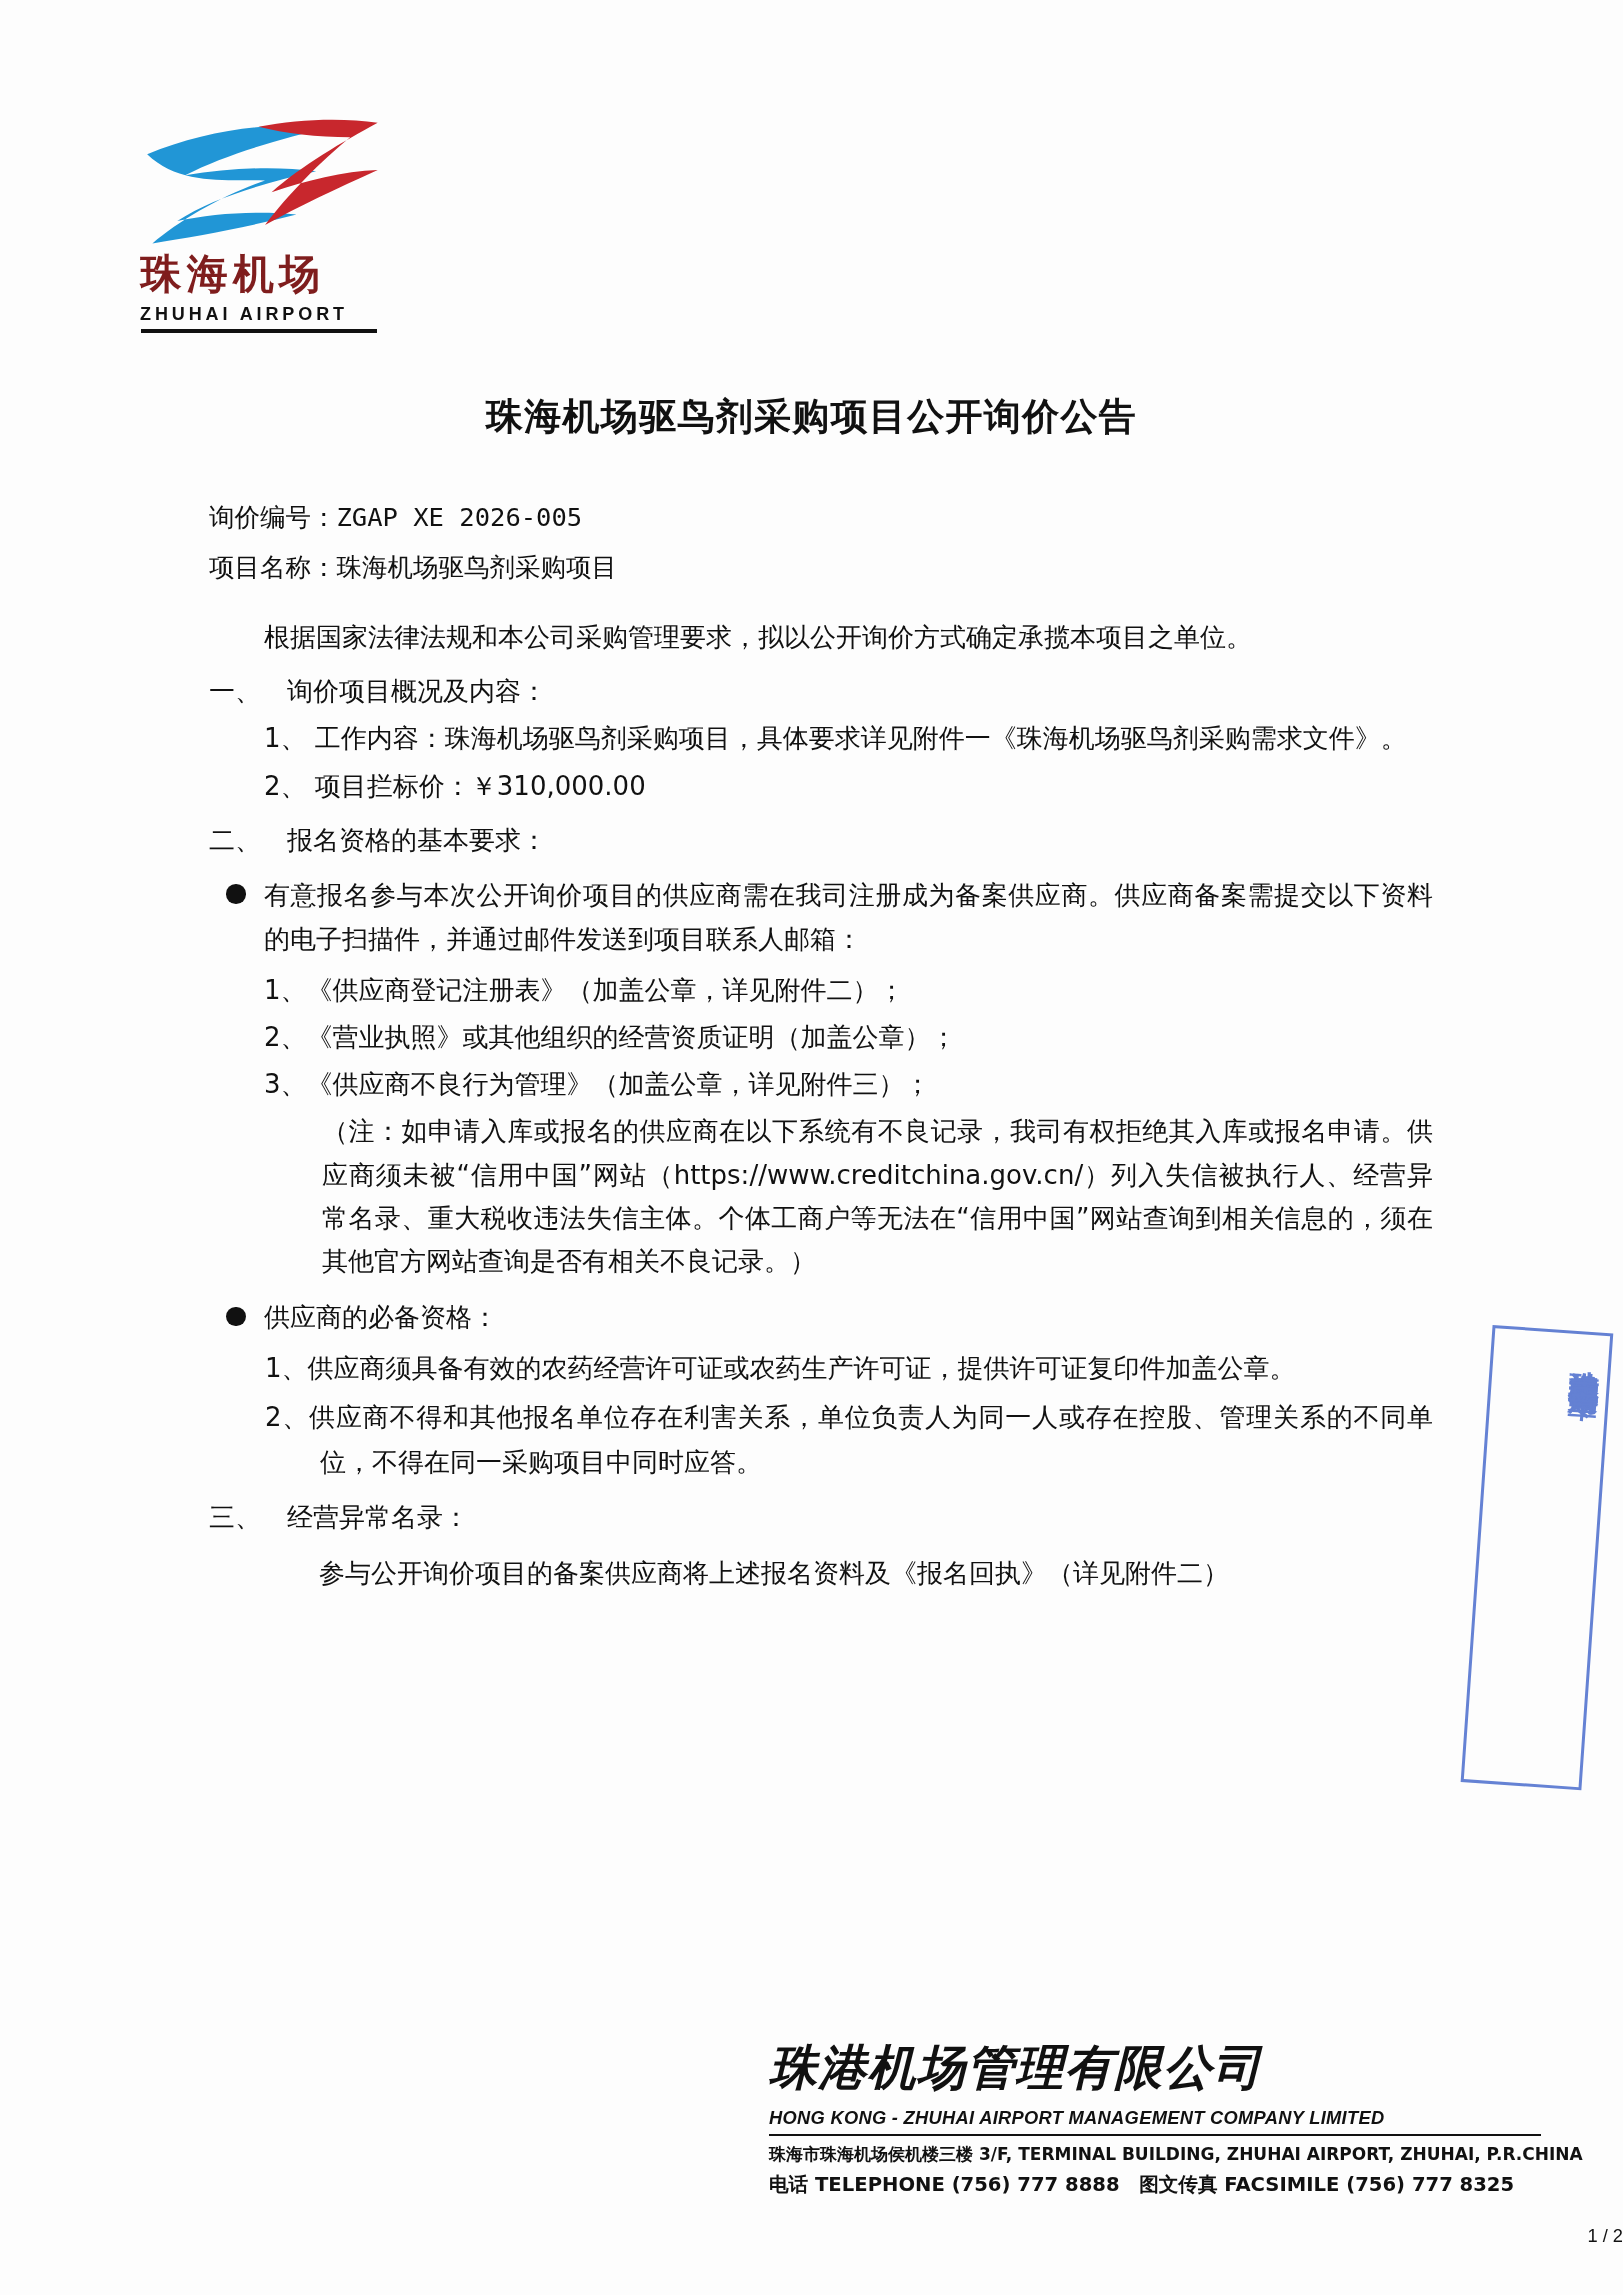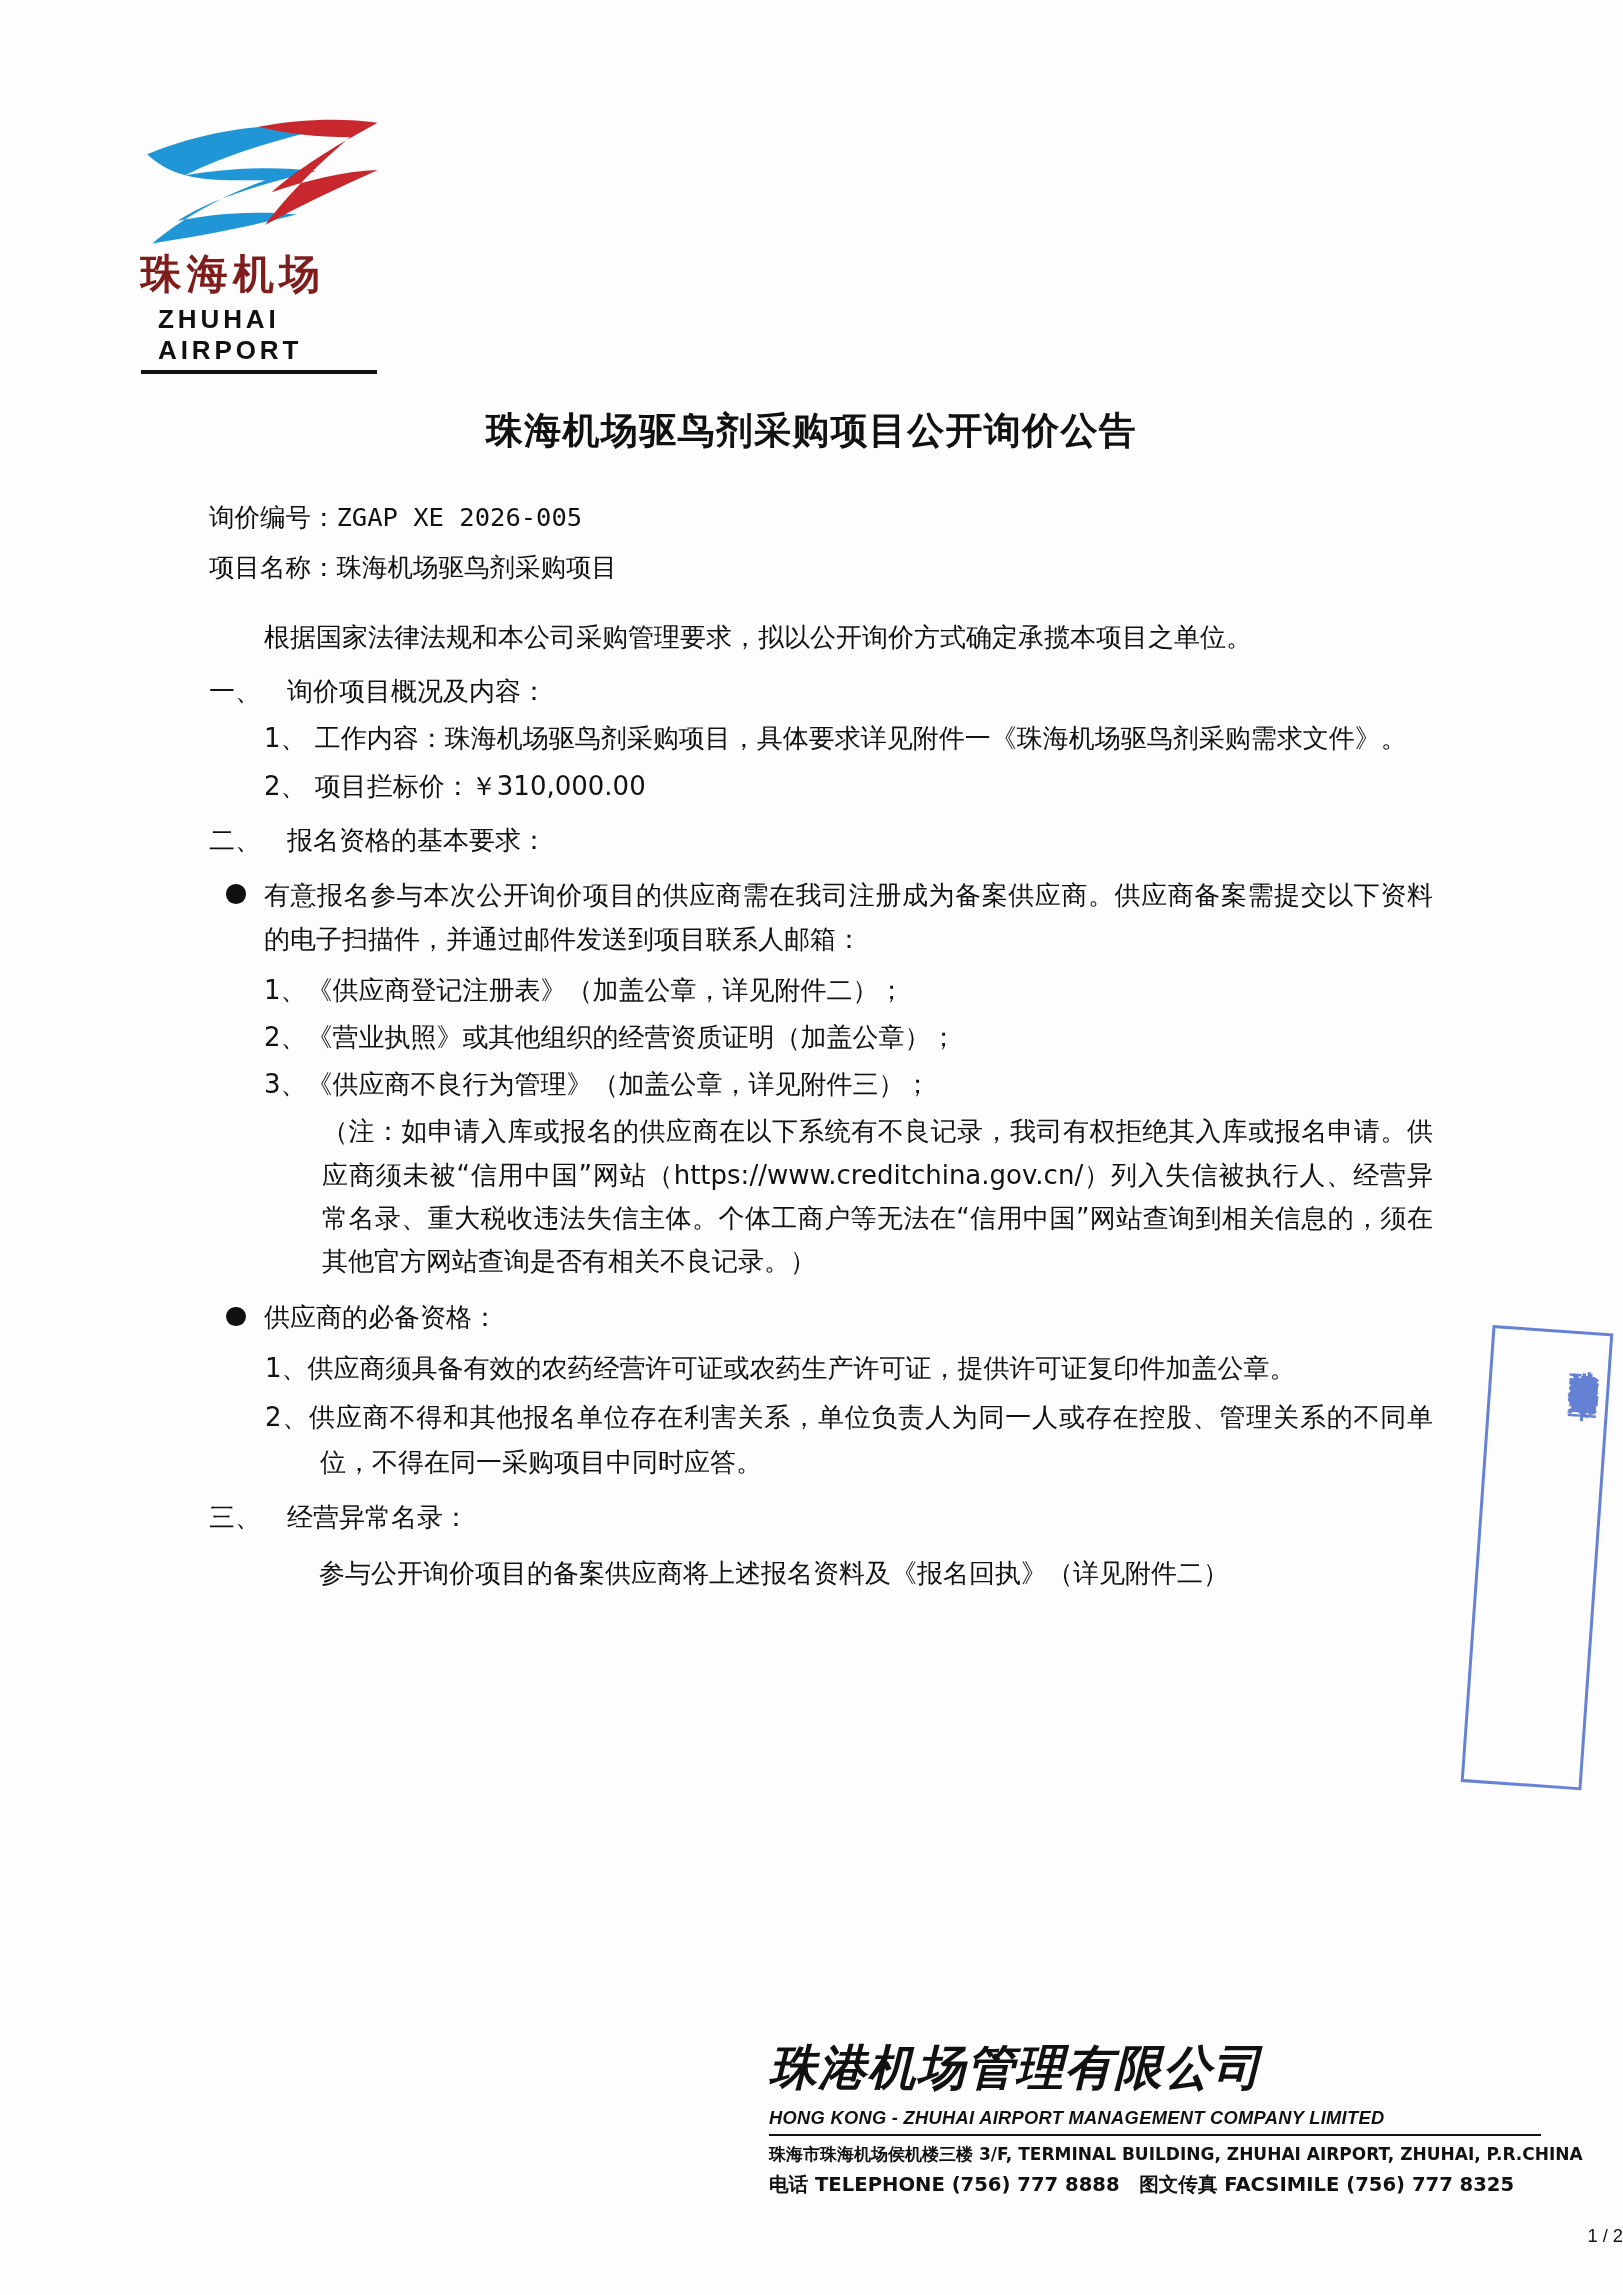--- a/index.html
+++ b/index.html
@@ -42,39 +42,39 @@
     font-weight: bold;
     font-size: 41px;
     letter-spacing: 5.2px;
     color: #7f1d1d;
     margin-top: -5.2px;
     margin-left: 6.5px;
   }
   .logo-text-en {
     font-family: "Liberation Sans", sans-serif;
     font-weight: bold;
-    font-size: 26px;
+    font-size: 18px;
     letter-spacing: 3.9px;
     color: #111;
-    margin-left: 24px;
+    margin-left: 6px;
     margin-top: 2.6px;
   }
   .logo-rule {
     width: 236px;
     height: 3.3px;
     background: #111;
     margin-top: 3.9px;
     margin-left: 6.5px;
   }
 
   
   .doc-title {
     position: absolute;
     left: 0;
-    top: 406px;
+    top: 392px;
     width: 1623px;
     text-align: center;
     font-family: "DejaVu Sans", sans-serif;
     font-weight: bold;
     font-size: 37px;
     letter-spacing: 1.3px;
     color: #111;
   }
 
   

